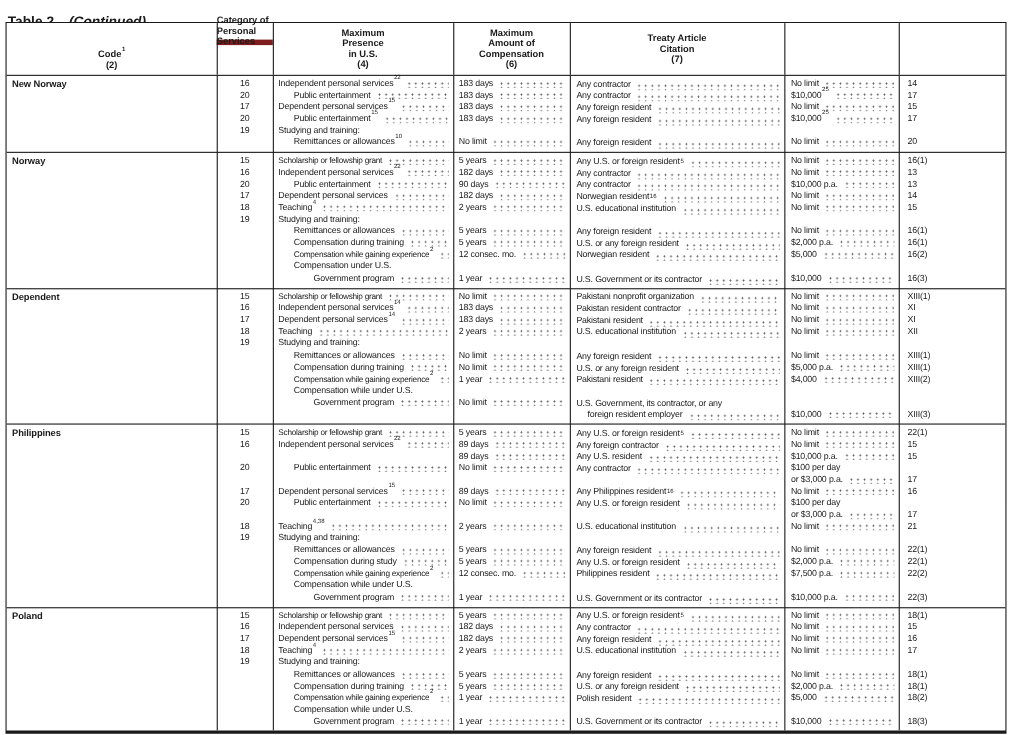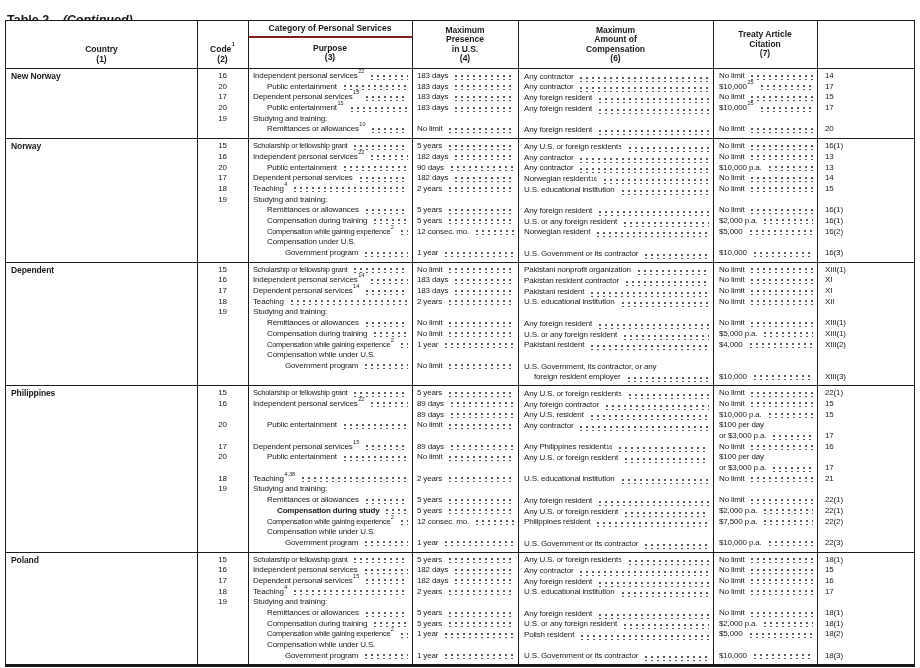--- a/index.html
+++ b/index.html
@@ -7,21 +7,21 @@
         font-family:"Liberation Sans",sans-serif;color:#1a1a1a;}
   .title{position:absolute;left:7px;top:13px;font-size:12.5px;}
   .t-bold{font-weight:bold;}
   .t-it{font-weight:bold;font-style:italic;margin-left:10px;}
   .table{position:absolute;left:5px;top:20px;width:908px;border:1.5px solid #1a1a1a;border-bottom-width:3px;background:#fff;}
   .thead{position:relative;display:grid;grid-template-columns:191px 51px 164px 106px 195px 104px 97px;
          height:47px;border-bottom:1px solid #1a1a1a;font-weight:bold;font-size:8.5px;line-height:9.5px;}
   .hc{display:flex;flex-direction:column;justify-content:flex-end;align-items:center;padding-bottom:4px;
       white-space:pre-line;text-align:center;}
   .purposecol{display:flex;flex-direction:column;}
-  .hcat{height:15px;border-bottom:2px solid #7f1d1d;display:flex;align-items:center;justify-content:center;}
+  .hcat{height:15px;border-bottom:5px solid #7f1d1d;display:flex;align-items:center;justify-content:center;}
   .hsub{flex:1;display:flex;align-items:center;justify-content:center;white-space:pre-line;text-align:center;}
   .cmid{display:flex;align-items:center;justify-content:center;text-align:center;white-space:pre-line;}
   .tbody{position:relative;font-size:8px;line-height:10px;}
   .section{border-top:1px solid #1a1a1a;padding:2px 0 3px;}
   .section:first-child{border-top:none;}
   .row{display:grid;grid-template-columns:191px 51px 164px 106px 195px 104px 97px;height:10.7px;}
   .cell{display:flex;align-items:flex-start;white-space:nowrap;overflow:visible;}
   .country{padding-left:5px;font-weight:bold;font-size:8.5px;}
   .code{justify-content:center;}
   .presence{padding-left:5px;}
@@ -41,30 +41,26 @@
 </head>
 <body>
 
 <div class="page">
   <div class="title">
     <span class="t-bold">Table 2.</span><span class="t-it">(Continued)</span>
   </div>
 
   <div class="table">
     <div class="thead">
-      <div class="hc">Country
-(1)</div>
       <div class="hc">
         <div><span>Code</span><sup class="sup">1</sup></div>
         <div>(2)</div>
       </div>
       <div class="purposecol">
         <div class="hcat">Category of Personal Services</div>
-        <div class="hsub">Purpose
-(3)</div>
       </div>
       <div class="cmid">Maximum
 Presence
 in U.S.
 (4)</div>
       <div class="cmid">Maximum
 Amount of
 Compensation
 (6)</div>
       <div class="cmid">Treaty Article
@@ -940,21 +936,21 @@
               <span class="txt">No limit</span>
               <span class="leader"></span>
             </div>
             <div class="cell article">
               <span class="txt">22(1)</span>
             </div>
           </div>
           <div class="row">
             <div class="cell country"></div>
             <div class="cell code"></div>
-            <div class="cell purpose" style="padding-left: 29px; font-weight: bold;">
+            <div class="cell purpose" style="padding-left: 19px;">
               <span class="txt">Compensation during study</span>
               <span class="leader"></span>
             </div>
             <div class="cell presence">
               <span class="txt">5 years</span>
               <span class="leader"></span>
             </div>
             <div class="cell payer">
               <span class="txt">Any U.S. or foreign resident</span>
               <span class="leader"></span>

